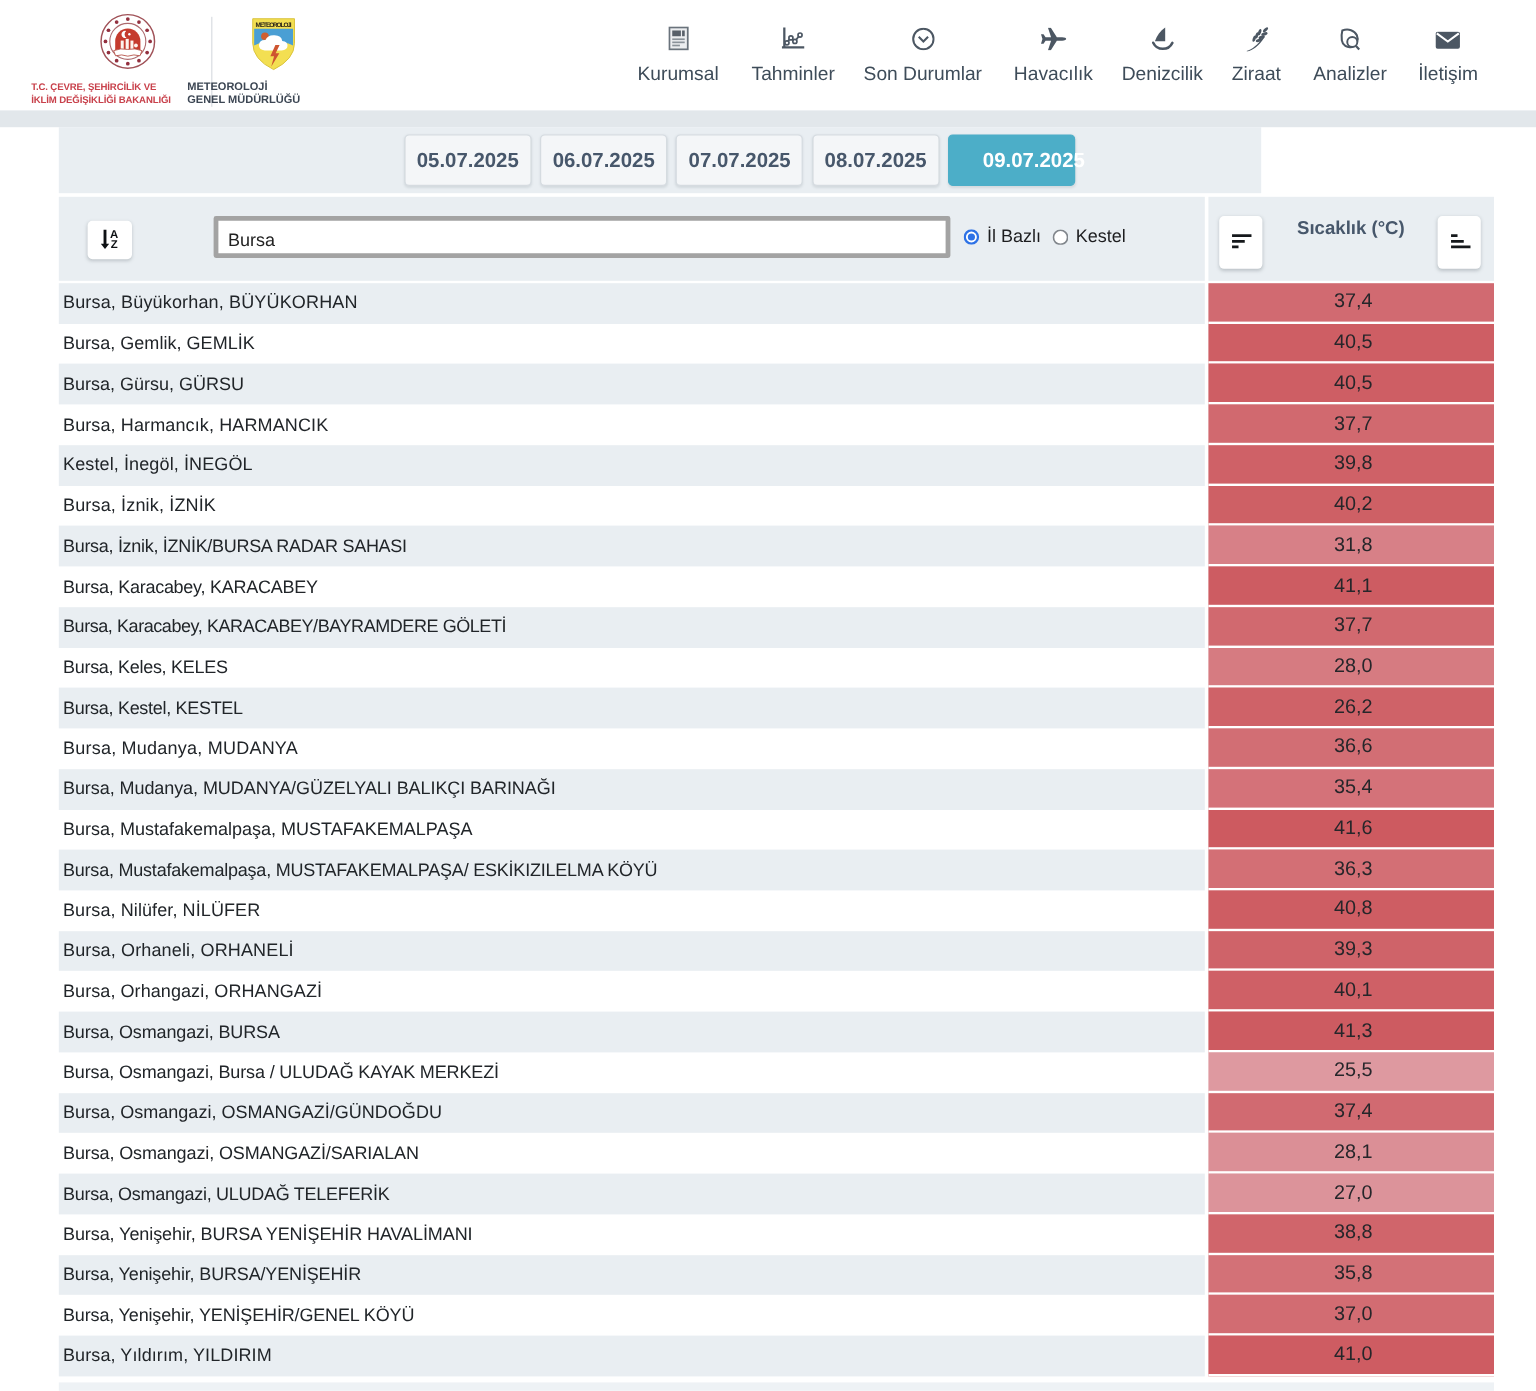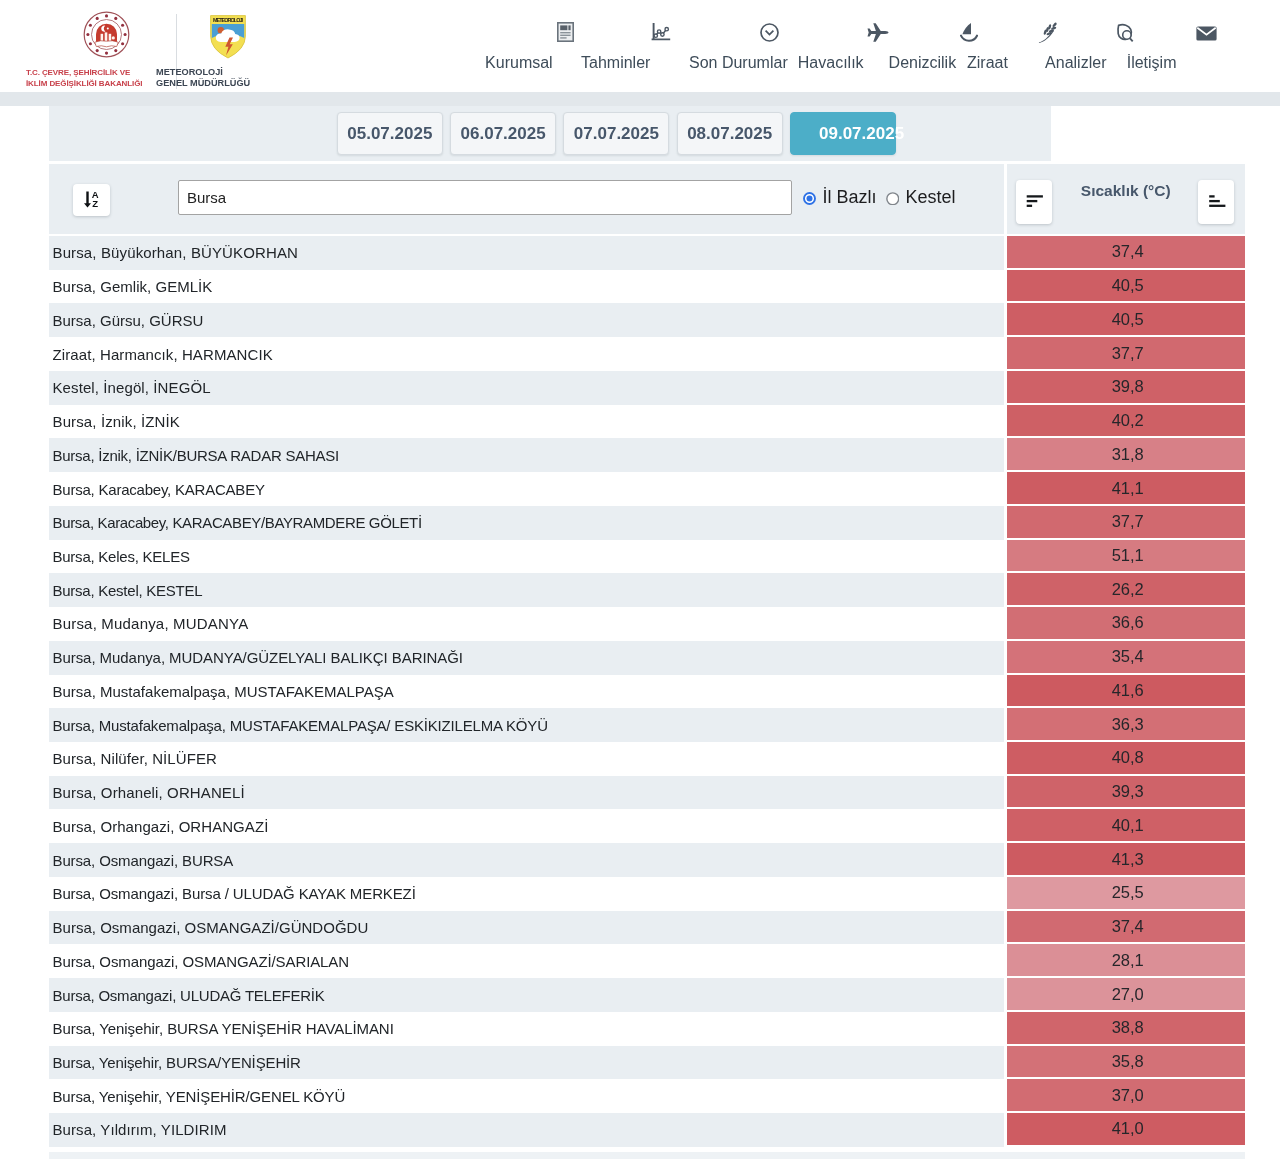--- a/index.html
+++ b/index.html
@@ -7,31 +7,31 @@
   html,body { width:1280px; height:1159px; background:#fff; font-family:"Liberation Sans", sans-serif; overflow:hidden; }
   .abs { position:absolute; }
   .header { position:absolute; left:0; top:0; width:1280px; height:92px; background:#fff; }
   .strip { position:absolute; left:0; top:92px; width:1280px; height:14px; background:#e2e7eb; }
   .daterow { position:absolute; left:49px; top:106px; width:1002px; height:54.5px; background:#e9eef2; }
   .dbtn { position:absolute; top:6px; width:106px; height:43px; background:#f4f6f8; border:1px solid #d5dbe0; border-radius:4px; color:#47576b; font-size:17px; font-weight:bold; text-align:center; line-height:41px; box-shadow:0 1px 2px rgba(60,70,80,.12); }
   .dbtn.active { background:#4caec8; border-color:#4caec8; color:#fff;padding-left:28px; }
   .filterrow { position:absolute; left:49px; top:163.5px; width:954.5px; height:70px; background:#e9eef2; }
   .tempheader { position:absolute; left:1007px; top:163.5px; width:237.5px; height:70px; background:#e9eef2; }
   .sortbtn { position:absolute; background:#fff; border-radius:4px; box-shadow:0 1px 3px rgba(60,70,80,.25); }
-  .searchbox { position:absolute; left:128.5px; top:16px; width:614.5px; height:35px; background:#fff; border:1px solid #a3a3a3; border-radius:2px; font-size:15px; color:#222; line-height:33px; padding-left:8.5px; }
+  .searchbox { position:absolute; left:128.5px; top:16px; width:614.5px; height:35px; background:#fff; border:4px solid #a3a3a3; border-radius:2px; font-size:15px; color:#222; line-height:33px; padding-left:8.5px; }
   .radios { position:absolute; left:753.5px; top:16px; height:35px; line-height:35px; font-size:0; color:#1d1d1f; white-space:nowrap; }
-  .radios span { font-size:18px; }
+  .radios span { font-size:15px; }
   .title { position:absolute; left:0; top:0; width:100%; text-align:center; font-size:15.5px; font-weight:bold; color:#47576b; margin-top:18px; }
   .rows { position:absolute; left:49px; top:236px; width:1196px; }
   .row { position:relative; width:100%; height:33.74px; }
   .rname { position:absolute; left:0; top:0; width:954.5px; height:100%; font-size:15px; letter-spacing:.08px; color:#212529; padding-left:3.5px; display:flex; align-items:center; white-space:nowrap; }
   .row:nth-child(odd) .rname { background:#e9eef2; }
   .rtemp { position:absolute; left:958px; top:0; width:237.5px; height:100%; border-bottom:2px solid #fff; font-size:16.5px; color:#26262a; display:flex; align-items:center; justify-content:center; padding-left:4px; }
   .bottomstrip { position:absolute; left:49px; top:1152px; width:1196px; height:7px; background:#eef2f5; }
-  .navitem { position:absolute; top:21px; color:#3e4c59; font-size:16px; }
+  .navitem { position:absolute; top:21px; text-align:center; color:#3e4c59; font-size:16px; }
   .navitem .ic { display:flex; height:22px; align-items:center; justify-content:center; margin-bottom:11px; }
   .lg-txt { position:absolute; text-align:left; font-weight:bold; }
 </style>
 </head>
 <body>
 <div class="header">
 
   <svg class="abs" style="left:83px; top:11px;" width="47" height="47" viewBox="0 0 47 47">
     <circle cx="23.5" cy="23.5" r="22.3" fill="none" stroke="#a05258" stroke-width="1.2"></circle>
     <circle cx="23.5" cy="23.5" r="15" fill="none" stroke="#ad6a6e" stroke-width="0.9"></circle>
@@ -200,21 +200,21 @@
     </div>
     <div class="row">
       <div class="rname" style="letter-spacing:0.03px">Bursa, Gemlik, GEMLİK</div>
       <div class="rtemp" style="background:rgb(206,94,100)">40,5</div>
     </div>
     <div class="row">
       <div class="rname" style="letter-spacing:0px">Bursa, Gürsu, GÜRSU</div>
       <div class="rtemp" style="background:rgb(206,94,100)">40,5</div>
     </div>
     <div class="row">
-      <div class="rname" style="letter-spacing:0.1px">Ziraat, Harmancık, HARMANCIK</div>
+      <div class="rname" style="letter-spacing:0.1px">Bursa, Harmancık, HARMANCIK</div>
       <div class="rtemp" style="background:rgb(209,105,111)">37,7</div>
     </div>
     <div class="row">
       <div class="rname" style="letter-spacing:0.1px">Kestel, İnegöl, İNEGÖL</div>
       <div class="rtemp" style="background:rgb(207,97,103)">39,8</div>
     </div>
     <div class="row">
       <div class="rname" style="letter-spacing:0.13px">Bursa, İznik, İZNİK</div>
       <div class="rtemp" style="background:rgb(206,96,101)">40,2</div>
     </div>
@@ -225,21 +225,21 @@
     <div class="row">
       <div class="rname" style="letter-spacing:-0.22px">Bursa, Karacabey, KARACABEY</div>
       <div class="rtemp" style="background:rgb(205,92,98)">41,1</div>
     </div>
     <div class="row">
       <div class="rname" style="letter-spacing:-0.36px">Bursa, Karacabey, KARACABEY/BAYRAMDERE GÖLETİ</div>
       <div class="rtemp" style="background:rgb(209,105,111)">37,7</div>
     </div>
     <div class="row">
       <div class="rname" style="letter-spacing:-0.24px">Bursa, Keles, KELES</div>
-      <div class="rtemp" style="background:rgb(214,123,129)">51,1</div>
+      <div class="rtemp" style="background:rgb(214,123,129)">28,0</div>
     </div>
     <div class="row">
       <div class="rname" style="letter-spacing:-0.25px">Bursa, Kestel, KESTEL</div>
       <div class="rtemp" style="background:rgb(207,98,104)">26,2</div>
     </div>
     <div class="row">
       <div class="rname" style="letter-spacing:0.19px">Bursa, Mudanya, MUDANYA</div>
       <div class="rtemp" style="background:rgb(210,110,116)">36,6</div>
     </div>
     <div class="row">

